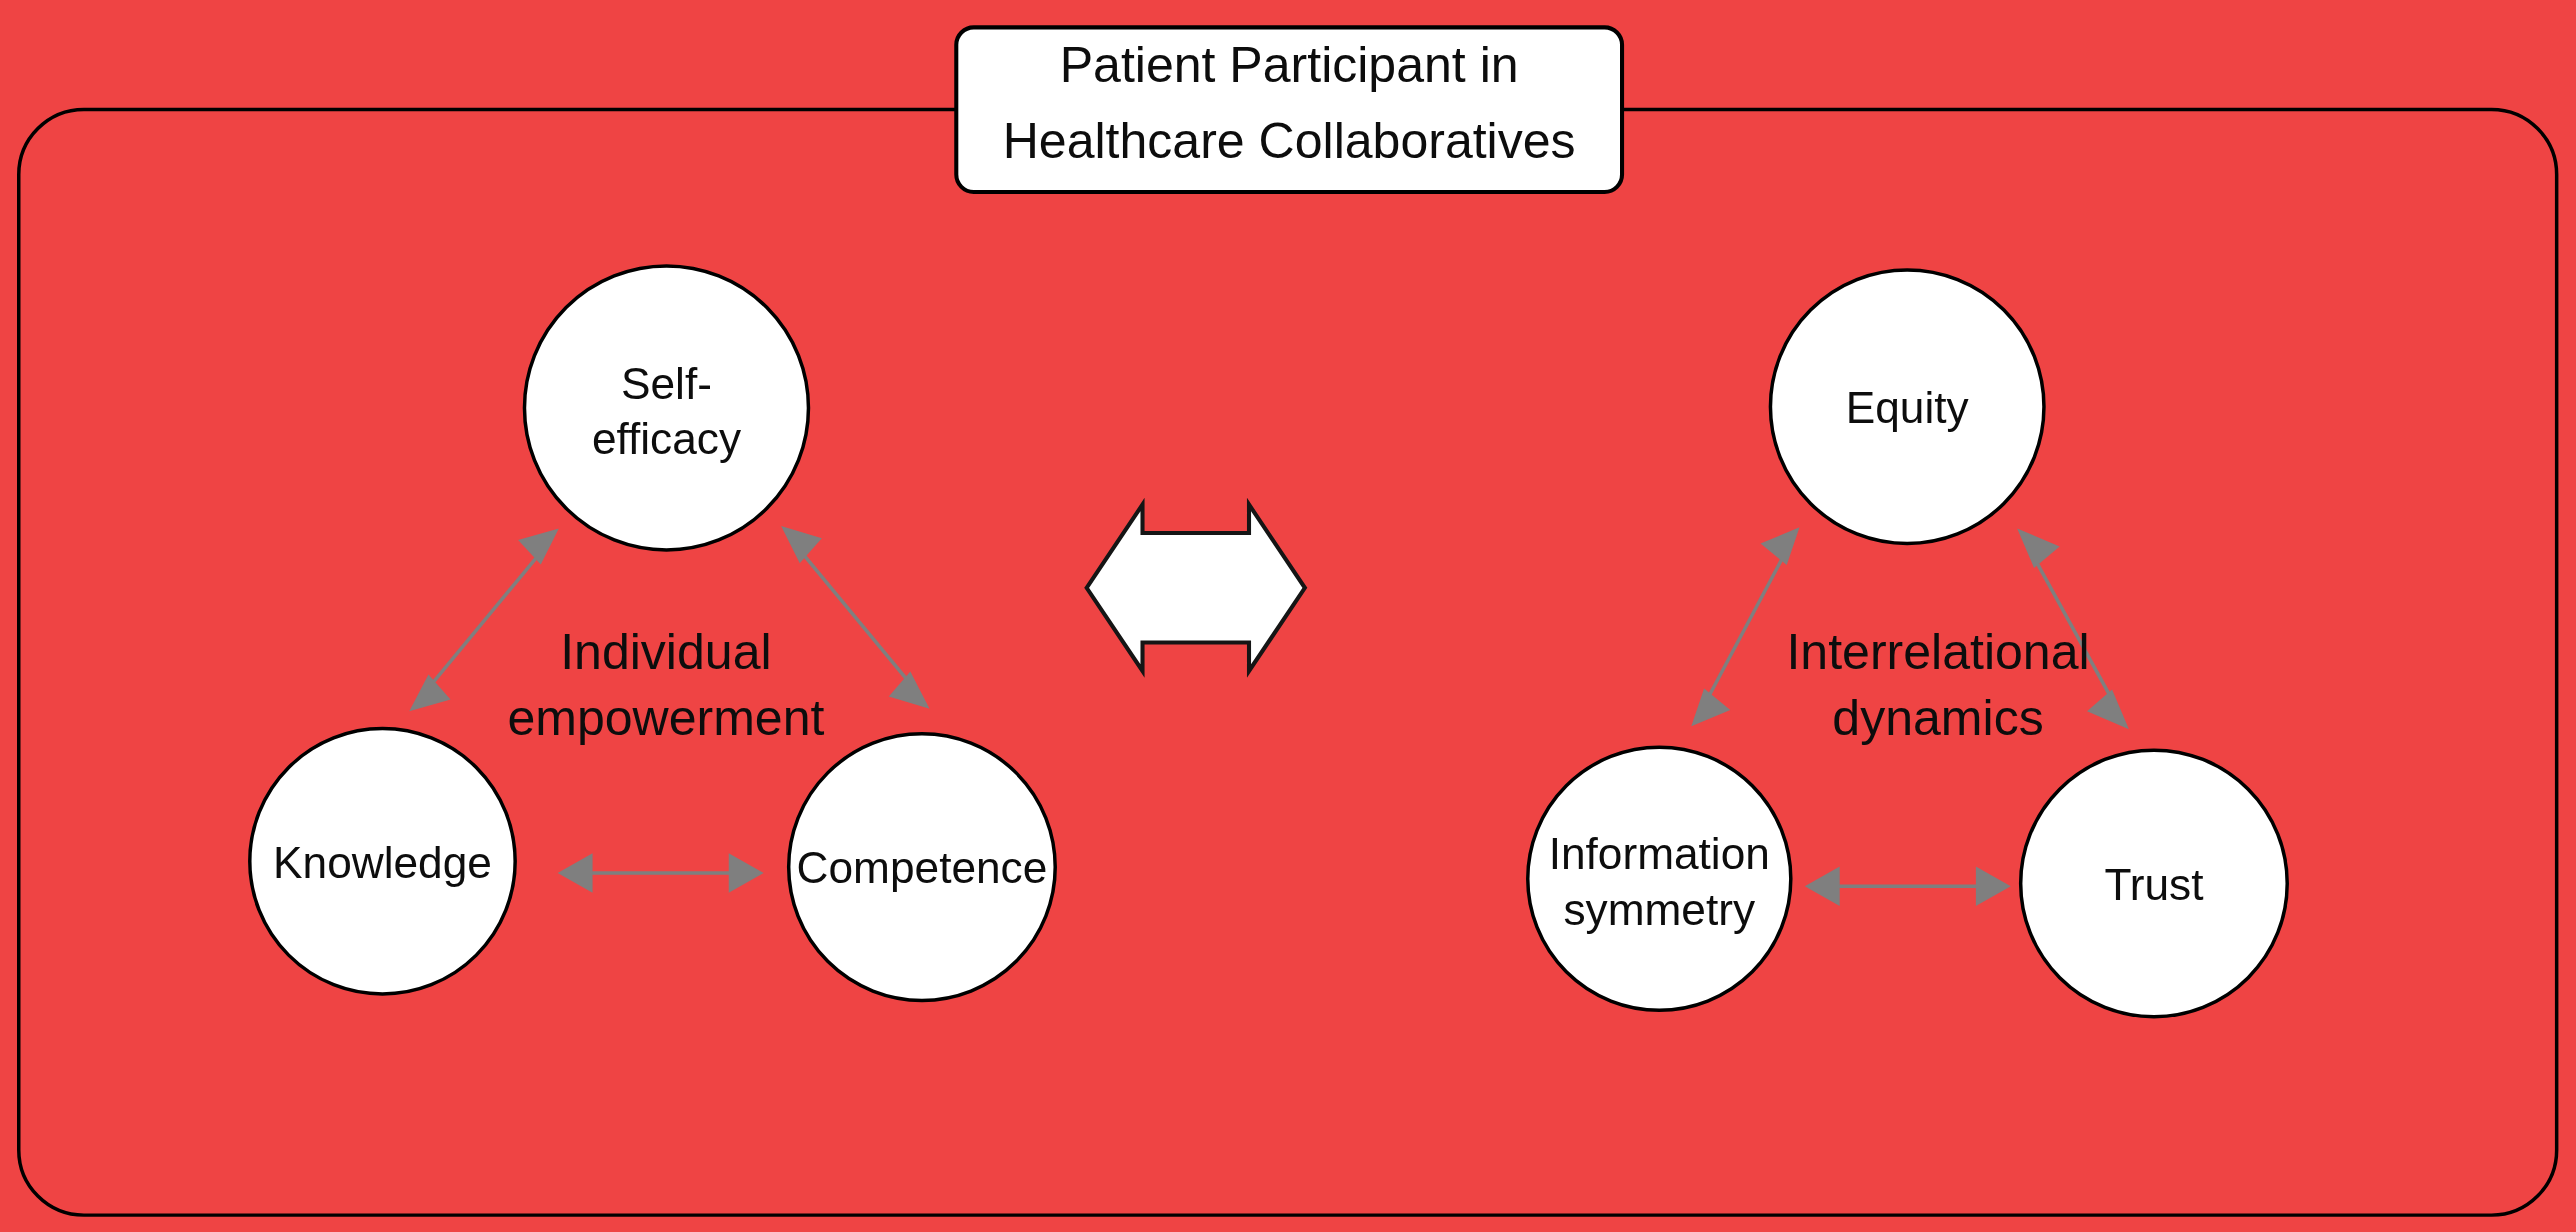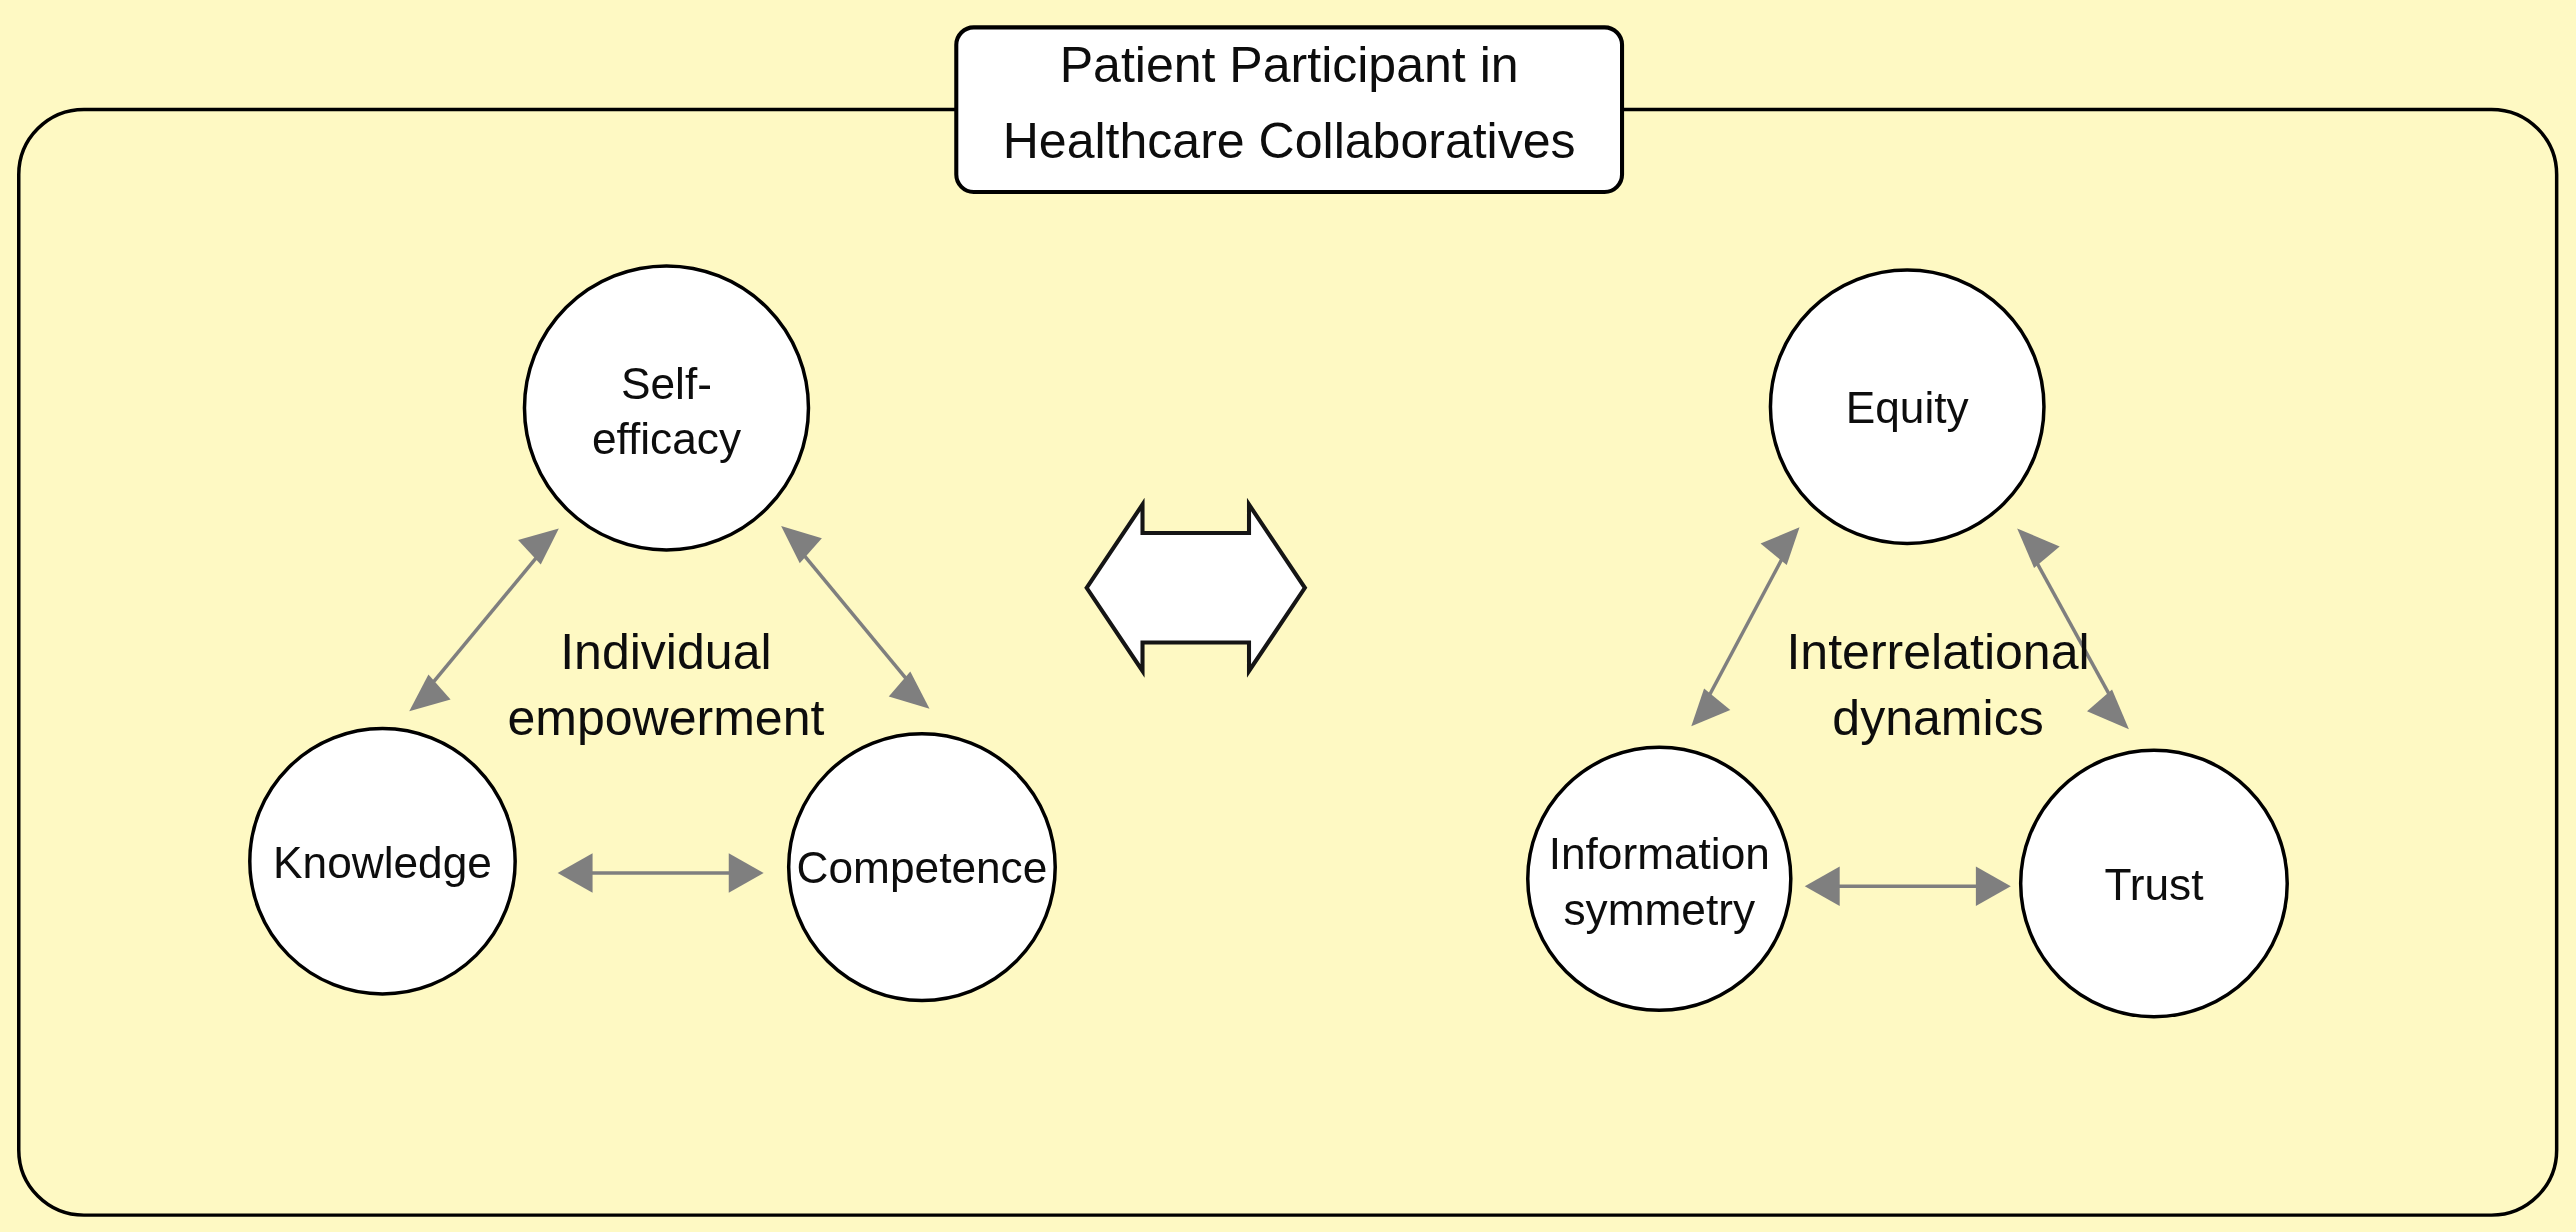--- a/index.html
+++ b/index.html
@@ -10,21 +10,21 @@
   body {
     width: 2576px;
     height: 1232px;
     font-family: "Liberation Sans", sans-serif;
     overflow: hidden;
   }
   #diagram-root {
     position: relative;
     width: 2576px;
     height: 1232px;
-    background: #fef9c3;
+    background: #ef4444;
   }
   svg.canvas {
     display: block;
     width: 2576px;
     height: 1232px;
   }
   .frame-outline {
     fill: none;
     stroke: #000000;
     stroke-width: 6;

